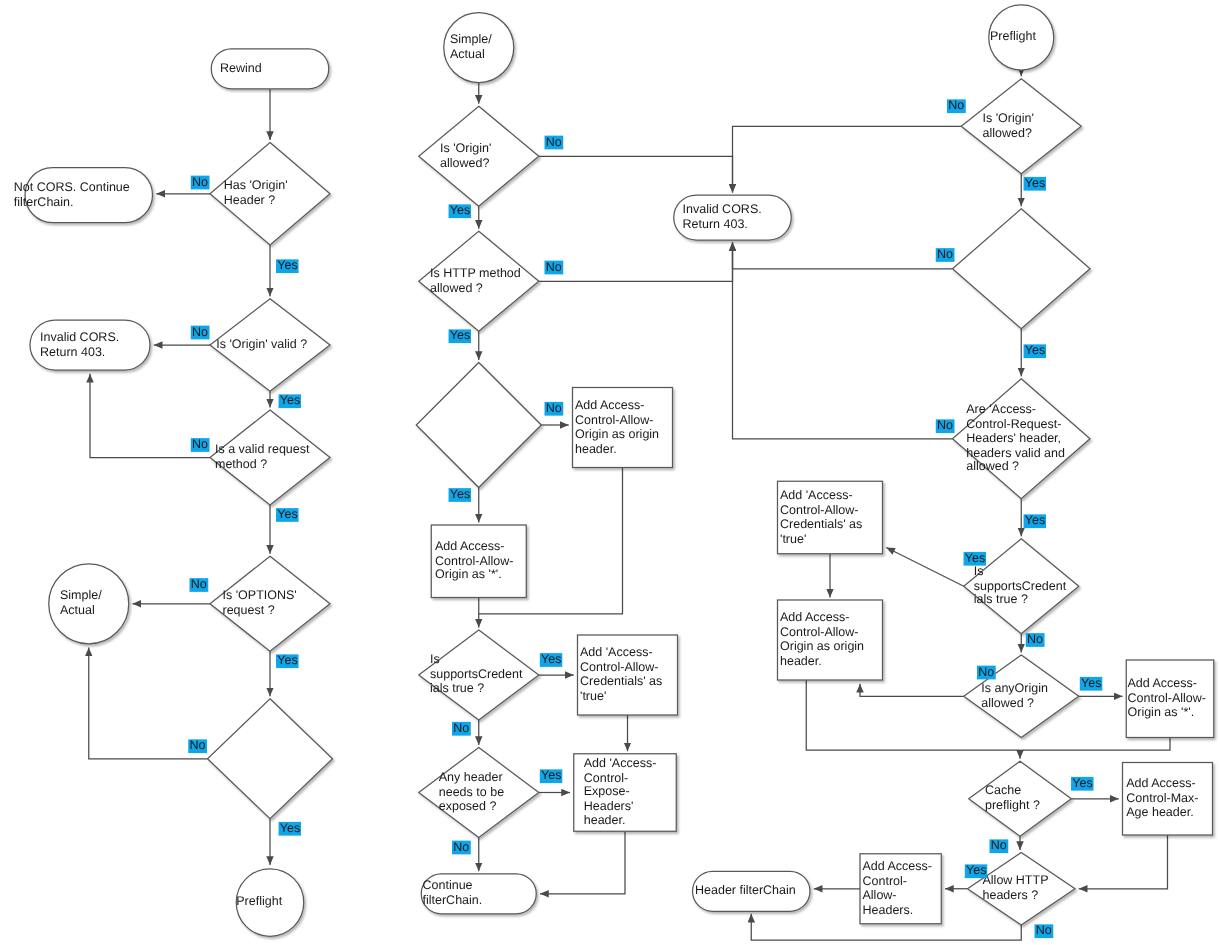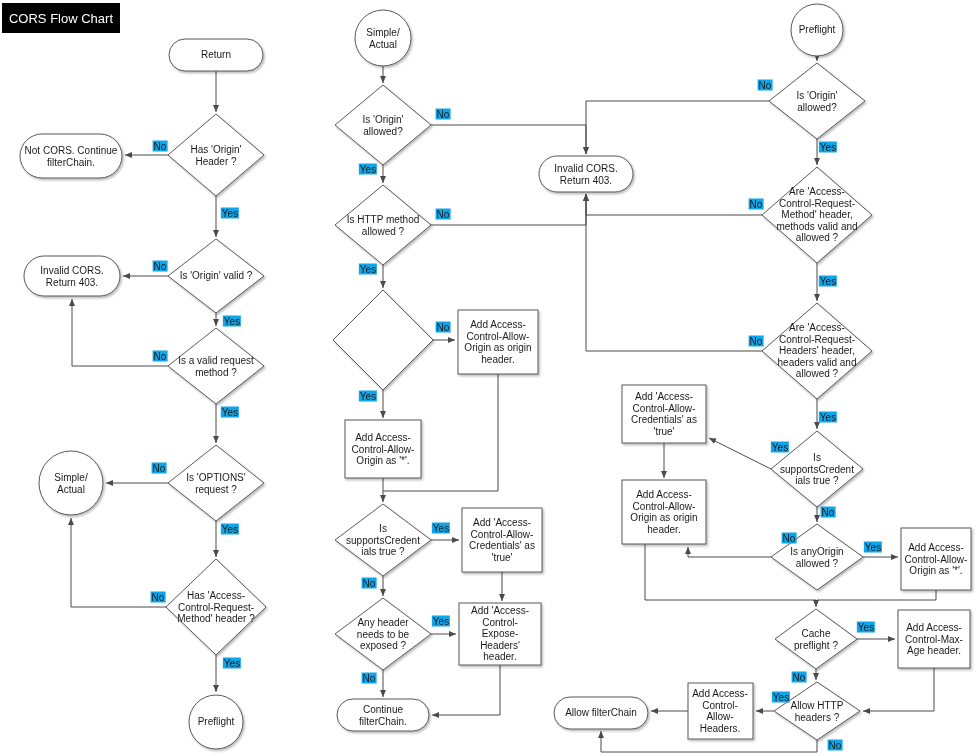--- a/index.html
+++ b/index.html
@@ -1,20 +1,20 @@
 <!DOCTYPE html>
 <html><head>
 <meta charset="utf-8">
 <style>
   *{margin:0;padding:0;box-sizing:border-box}
   html,body{width:976px;height:756px;background:#fff;overflow:hidden}
   body{position:relative;font-family:"Liberation Sans",sans-serif;color:#1a1a1a}
   #canvas{position:absolute;left:0;top:0;width:976px;height:756px}
   svg{position:absolute;left:0;top:0}
-  .lbl{position:absolute;transform:translate(-50%,-50%);font-size:10px;line-height:11.5px;text-align:center;color:#1a1a1a;pointer-events:none}
+  .lbl{position:absolute;transform:translate(-50%,-50%);font-size:10px;line-height:11.5px;color:#1a1a1a;pointer-events:none}
   .yn{position:absolute;transform:translate(-50%,-50%);font-size:10px;line-height:11px;color:#1a1a1a;background:#0ea5e9;padding:0 1px;pointer-events:none}
   #title{position:absolute;left:2px;top:3px;width:118px;height:30px;background:#000;color:#fff;font-size:13px;display:flex;align-items:center;justify-content:center}
 </style>
 </head>
 <body>
 
 <div id="canvas">
 
 <svg width="976" height="756" viewBox="0 0 976 756">
   <defs>
@@ -112,59 +112,56 @@
     <rect x="462" y="508" width="80" height="64"></rect>
     <rect x="459" y="603" width="82" height="62"></rect>
     <rect x="622" y="385" width="84" height="58"></rect>
     <rect x="622" y="480" width="84" height="64"></rect>
     <rect x="901" y="528" width="70" height="62"></rect>
     <rect x="898" y="610" width="72" height="58"></rect>
     <rect x="688" y="683" width="65" height="56"></rect>
   </g>
 </svg>
 
-<div id="title">CORS Flow Chart</div>
 
-<div class="lbl" style="left:216px;top:55px;width:80px">Return</div>
+<div class="lbl" style="left:216px;top:55px;width:80px">Rewind</div>
 <div class="lbl" style="left:216px;top:155px;width:74px">Has 'Origin' Header ?</div>
 <div class="lbl" style="left:71px;top:156px;width:120px">Not CORS. Continue filterChain.</div>
 <div class="lbl" style="left:216px;top:276px;width:86px">Is 'Origin' valid ?</div>
 <div class="lbl" style="left:72px;top:276px;width:80px">Invalid CORS. Return 403.</div>
 <div class="lbl" style="left:216px;top:366px;width:88px">Is a valid request method ?</div>
 <div class="lbl" style="left:216px;top:483px;width:76px">Is 'OPTIONS' request ?</div>
 <div class="lbl" style="left:71px;top:483px;width:46px">Simple/ Actual</div>
-<div class="lbl" style="left:216px;top:607px;width:88px">Has 'Access-Control-Request-Method' header ?</div>
 <div class="lbl" style="left:216px;top:722px;width:54px">Preflight</div>
 
 <div class="lbl" style="left:383px;top:38px;width:46px">Simple/ Actual</div>
 <div class="lbl" style="left:383px;top:125px;width:62px">Is 'Origin' allowed?</div>
 <div class="lbl" style="left:586px;top:174px;width:80px">Invalid CORS. Return 403.</div>
 <div class="lbl" style="left:383px;top:225px;width:78px">Is HTTP method allowed ?</div>
 <div class="lbl" style="left:498px;top:342px;width:76px">Add Access-Control-Allow-Origin as origin header.</div>
 <div class="lbl" style="left:383px;top:449px;width:70px">Add Access-Control-Allow-Origin as '*'.</div>
 <div class="lbl" style="left:383px;top:540px;width:78px">Is supportsCredent ials true ?</div>
 <div class="lbl" style="left:502px;top:540px;width:76px">Add 'Access-Control-Allow-Credentials' as 'true'</div>
 <div class="lbl" style="left:383px;top:634px;width:64px">Any header needs to be exposed ?</div>
 <div class="lbl" style="left:500px;top:634px;width:66px">Add 'Access-Control-Expose-Headers' header.</div>
 <div class="lbl" style="left:383px;top:715px;width:90px">Continue filterChain.</div>
 
 <div class="lbl" style="left:817px;top:30px;width:50px">Preflight</div>
 <div class="lbl" style="left:817px;top:101px;width:62px">Is 'Origin' allowed?</div>
-<div class="lbl" style="left:817px;top:215px;width:88px">Are 'Access-Control-Request-Method' header, methods valid and allowed ?</div>
 <div class="lbl" style="left:817px;top:351px;width:88px">Are 'Access-Control-Request-Headers' header, headers valid and allowed ?</div>
 <div class="lbl" style="left:817px;top:469px;width:76px">Is supportsCredent ials true ?</div>
 <div class="lbl" style="left:664px;top:414px;width:80px">Add 'Access-Control-Allow-Credentials' as 'true'</div>
 <div class="lbl" style="left:664px;top:512px;width:80px">Add Access-Control-Allow-Origin as origin header.</div>
 <div class="lbl" style="left:817px;top:557px;width:64px">Is anyOrigin allowed ?</div>
 <div class="lbl" style="left:936px;top:559px;width:68px">Add Access-Control-Allow-Origin as '*'.</div>
 <div class="lbl" style="left:816px;top:639px;width:56px">Cache preflight ?</div>
 <div class="lbl" style="left:934px;top:639px;width:66px">Add Access-Control-Max-Age header.</div>
 <div class="lbl" style="left:817px;top:711px;width:62px">Allow HTTP headers ?</div>
 <div class="lbl" style="left:720px;top:711px;width:60px">Add Access-Control-Allow-Headers.</div>
-<div class="lbl" style="left:601px;top:713px;width:90px">Allow filterChain</div>
+<div class="lbl" style="left:601px;top:713px;width:90px">Header filterChain</div>
 
 <div class="yn" style="left:160px;top:146px">No</div>
 <div class="yn" style="left:230px;top:213px">Yes</div>
 <div class="yn" style="left:160px;top:266px">No</div>
 <div class="yn" style="left:232px;top:321px">Yes</div>
 <div class="yn" style="left:160px;top:356px">No</div>
 <div class="yn" style="left:230px;top:412px">Yes</div>
 <div class="yn" style="left:159px;top:468px">No</div>
 <div class="yn" style="left:230px;top:529px">Yes</div>
 <div class="yn" style="left:158px;top:597px">No</div>

